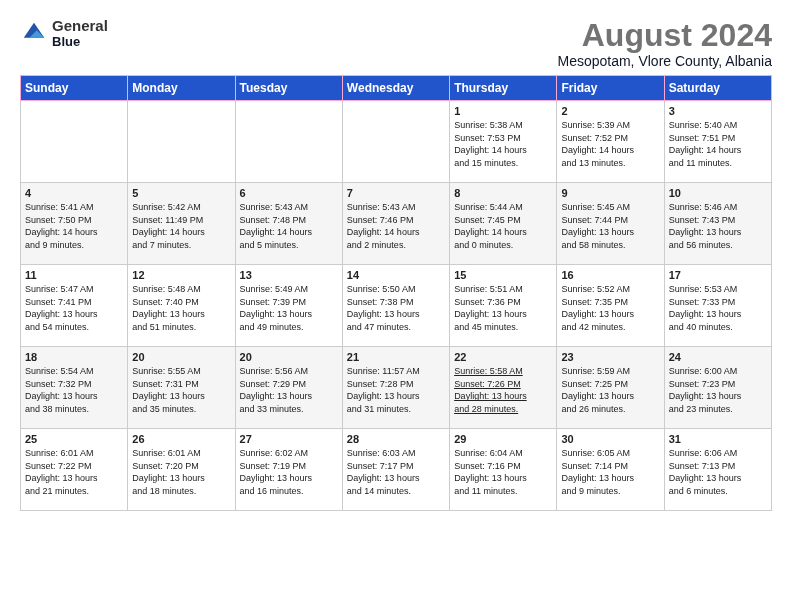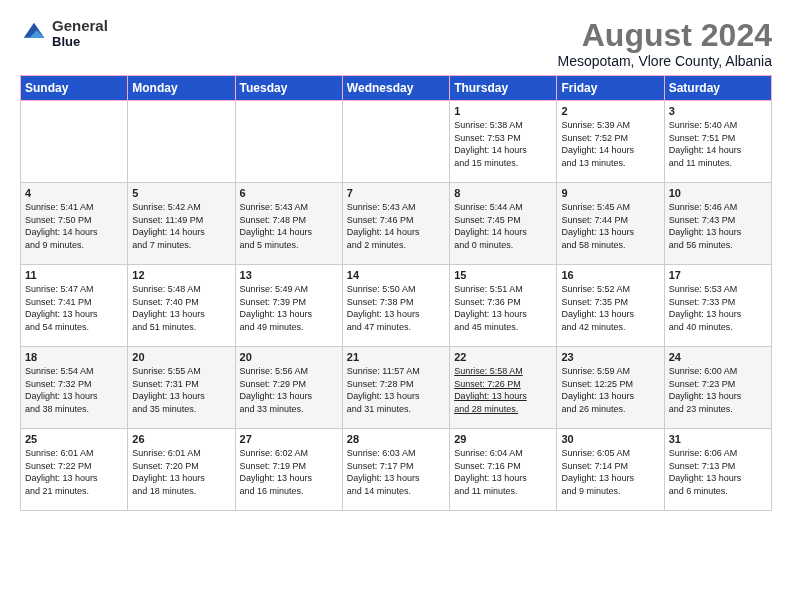--- a/index.html
+++ b/index.html
@@ -294,21 +294,21 @@
           <td>
             <span class="day-num">22</span>
             <div class="cell-text" style="white-space: pre-line; text-decoration: underline;">Sunrise: 5:58 AM
 Sunset: 7:26 PM
 Daylight: 13 hours
 and 28 minutes.</div>
           </td>
           <td>
             <span class="day-num">23</span>
             <div class="cell-text" style="white-space: pre-line;">Sunrise: 5:59 AM
-Sunset: 12:25 PM
+Sunset: 7:25 PM
 Daylight: 13 hours
 and 26 minutes.</div>
           </td>
           <td>
             <span class="day-num">24</span>
             <div class="cell-text" style="white-space: pre-line;">Sunrise: 6:00 AM
 Sunset: 7:23 PM
 Daylight: 13 hours
 and 23 minutes.</div>
           </td>

